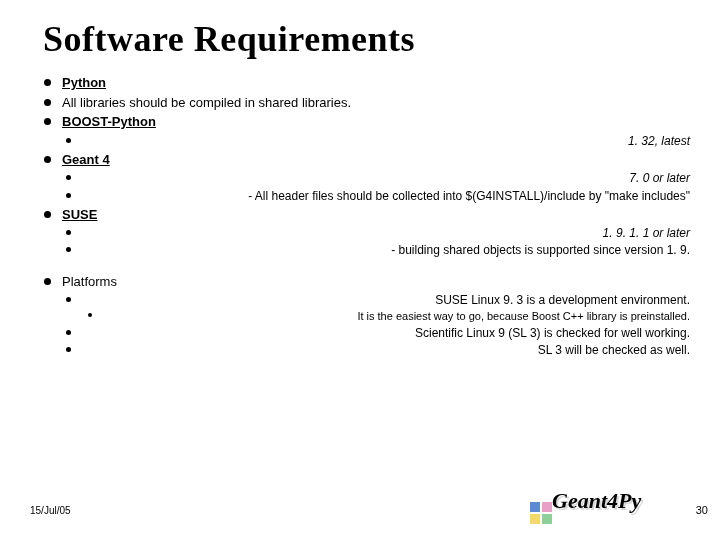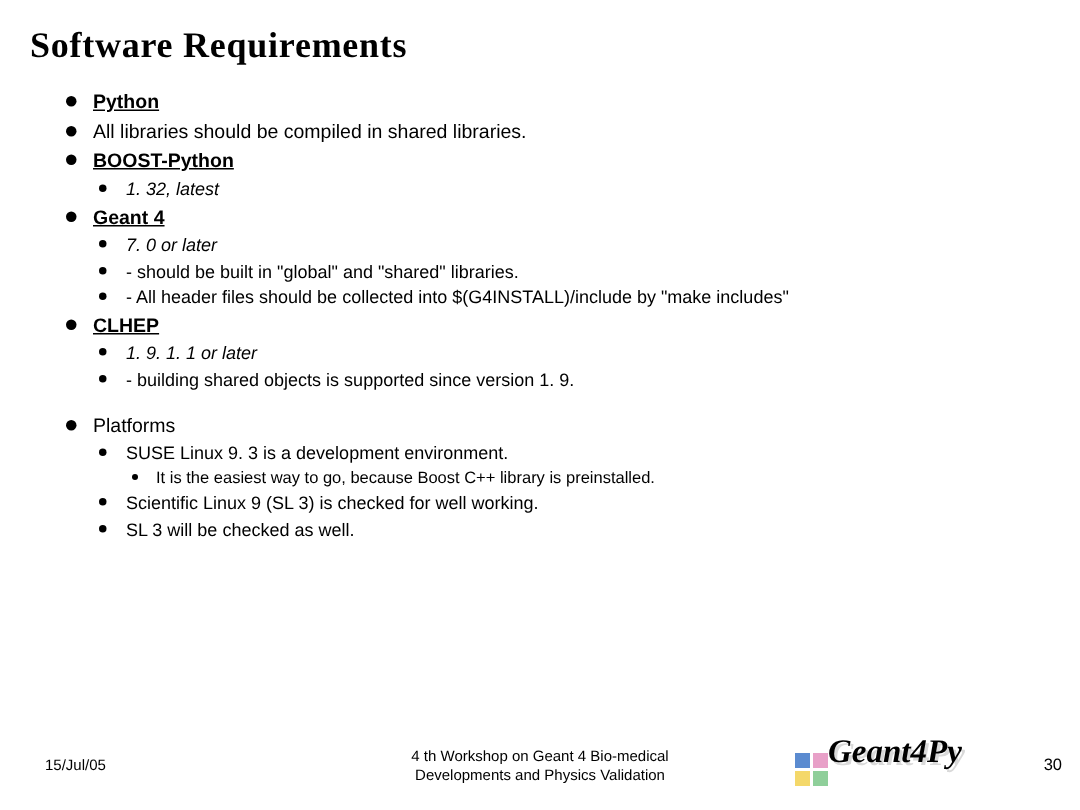--- a/index.html
+++ b/index.html
@@ -14,40 +14,40 @@
     position: relative;
   }
   .slide {
     width: 720px;
     height: 540px;
     position: relative;
     box-sizing: border-box;
   }
   .title {
     font-family: "Comic Sans MS", "Comic Sans", cursive;
-    font-size: 24px;
+    font-size: 36px;
     font-weight: bold;
-    padding: 18px 0 4px 20px;
+    padding: 18px 0 4px 43px;
     letter-spacing: 0.5px;
   }
   .content {
     padding: 8px 30px 0 40px;
     font-size: 13px;
     line-height: 1.35;
   }
   ul { list-style: none; margin: 0; padding: 0; }
 
   .lvl1 > li { position: relative; padding-left: 22px; margin: 2px 0; }
   .lvl1 > li::before {
     content: ""; position: absolute; left: 4px; top: 5px;
     width: 7px; height: 7px; background: #000; border-radius: 50%;
   }
 
   .lvl2 { margin-top: 2px; }
-  .lvl2 > li { position: relative; padding-left: 22px; margin: 1px 0; font-size: 12px; }
+  .lvl2 > li { position: relative; padding-left: 22px; margin: 1px 0; font-size: 12px; text-align: right; }
   .lvl2 > li::before {
     content: ""; position: absolute; left: 4px; top: 5px;
     width: 5px; height: 5px; background: #000; border-radius: 50%;
   }
 
   .lvl3 > li { position: relative; padding-left: 20px; margin: 1px 0; font-size: 11px; }
   .lvl3 > li::before {
     content: ""; position: absolute; left: 4px; top: 4px;
     width: 4px; height: 4px; background: #000; border-radius: 50%;
   }
@@ -104,26 +104,25 @@
       <li>
         <span class="u b">BOOST-Python</span>
         <ul class="lvl2">
           <li><span class="i">1. 32, latest</span></li>
         </ul>
       </li>
       <li>
         <span class="u b">Geant 4</span>
         <ul class="lvl2">
           <li><span class="i">7. 0 or later</span></li>
-          <li><span>- should be built in "global" and "shared" libraries.</span></li>
           <li><span>- All header files should be collected into $(G4INSTALL)/include by "make includes"</span></li>
         </ul>
       </li>
       <li>
-        <span class="u b">CLHEP</span>
+        <span class="u b">SUSE</span>
         <ul class="lvl2">
           <li><span class="i">1. 9. 1. 1 or later</span></li>
           <li><span>- building shared objects is supported since version 1. 9.</span></li>
         </ul>
       </li>
       <li class="gap" style="height: 10px; padding: 0px; margin: 0px;"></li>
       <li>
         <span>Platforms</span>
         <ul class="lvl2">
           <li>
@@ -134,24 +133,20 @@
           </li>
           <li><span>Scientific Linux 9 (SL 3) is checked for well working.</span></li>
           <li><span>SL 3 will be checked as well.</span></li>
         </ul>
       </li>
     </ul>
   </div>
 
   <div class="footer">
     <div class="date">15/Jul/05</div>
-    <div class="venue">
-      <span>4 th Workshop on Geant 4 Bio-medical</span><br>
-      <span>Developments and Physics Validation</span>
-    </div>
     <div class="logo">
       <svg class="g4" viewBox="0 0 34 22">
         <rect x="0" y="0" width="10" height="10" fill="#5b8bd0"></rect>
         <rect x="12" y="0" width="10" height="10" fill="#e8a0c8"></rect>
         <rect x="0" y="12" width="10" height="10" fill="#f4d86a"></rect>
         <rect x="12" y="12" width="10" height="10" fill="#8fcf9a"></rect>
       </svg>
       <div class="txt">Geant4Py</div>
     </div>
     <div class="pagenum">30</div>

